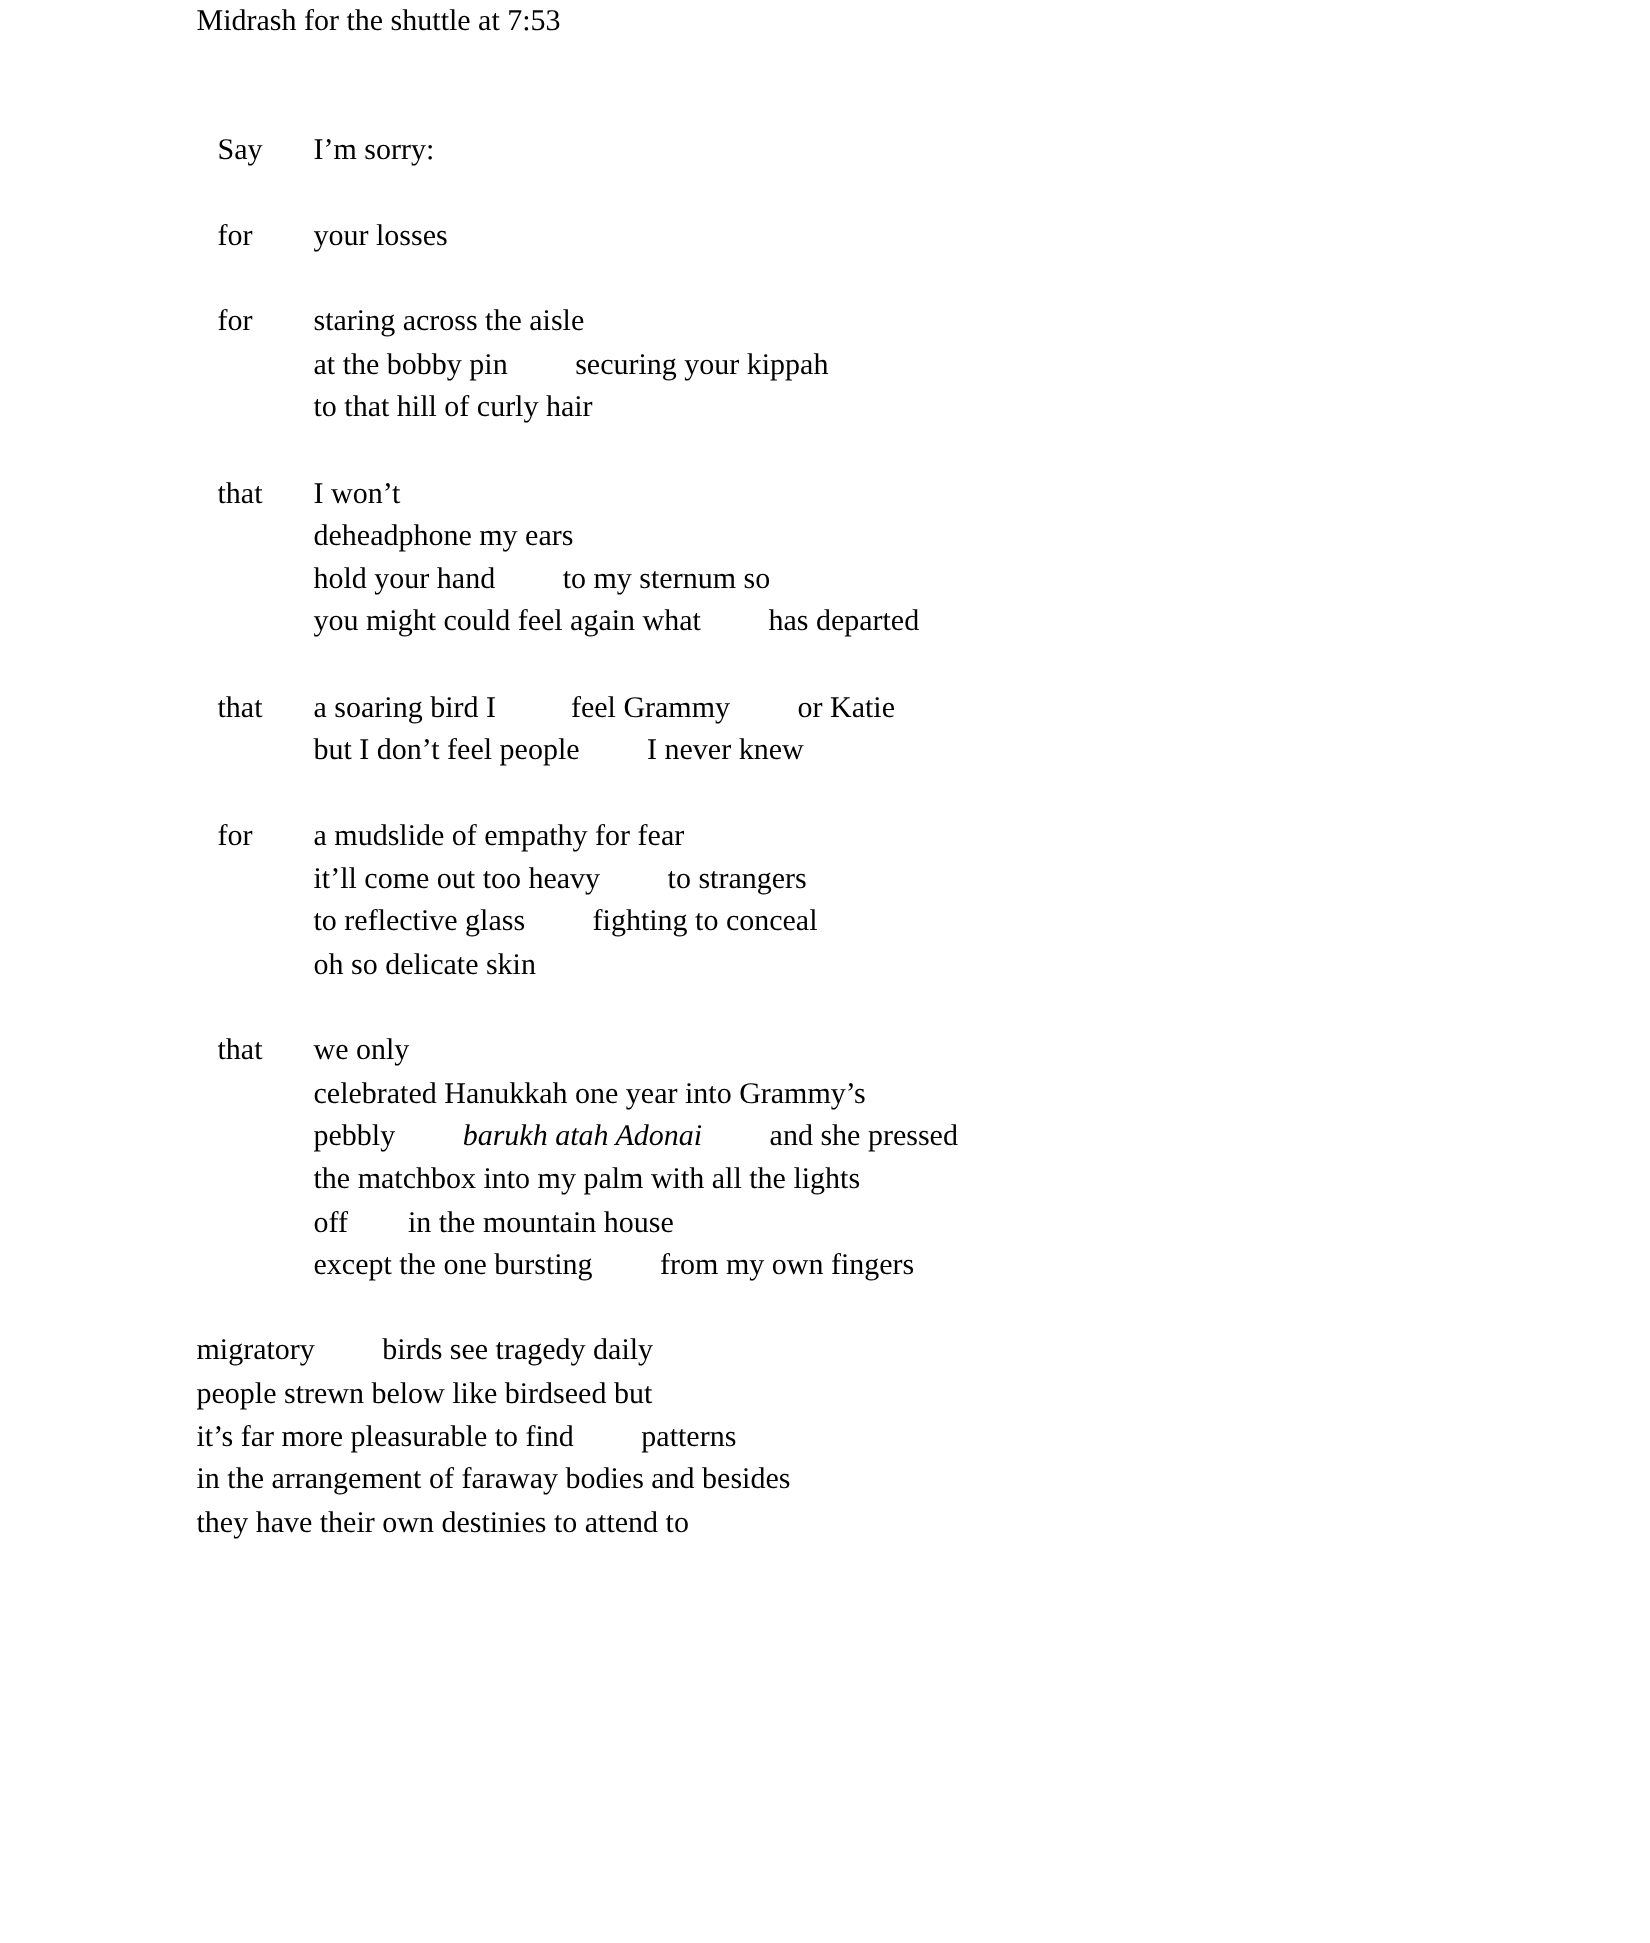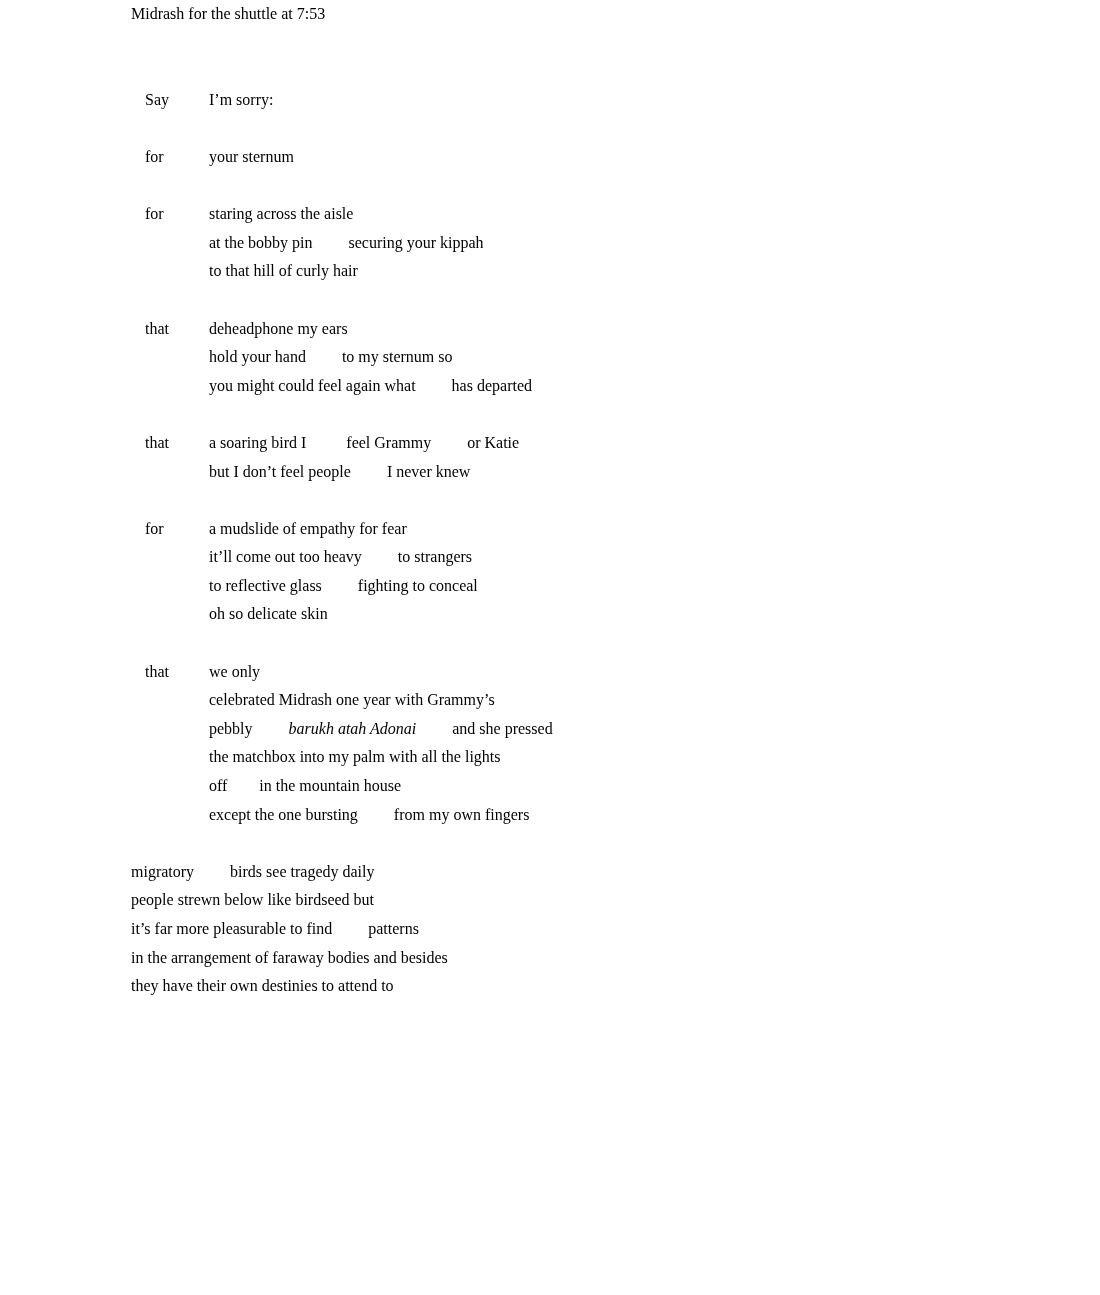--- a/index.html
+++ b/index.html
@@ -9,21 +9,21 @@
     height: 1295px;
     background: #ffffff;
     overflow: hidden;
   }
   .doc {
     position: absolute;
     left: 131px;
     top: 0;
     color: #000000;
     font-family: "Liberation Serif", "DejaVu Serif", serif;
-    font-size: 16px;
+    font-size: 20px;
     line-height: 28.6px;
     font-weight: normal;
   }
   .line { white-space: pre-wrap; }
   .title { margin-bottom: 57.2px; }
   .stanza { display: flex; margin-bottom: 28.6px; margin-left: 14px; }
   .stanza .label { flex: 0 0 64px; width: 64px; white-space: pre-wrap; }
   .stanza .lines { flex: 1 1 auto; }
   .stanza-flush { margin-bottom: 13px; }
   em.hebrew { font-style: italic; }
@@ -39,36 +39,37 @@
     <div class="stanza">
       <div class="label">Say</div>
       <div class="lines">
         <div class="line">I’m sorry:</div>
       </div>
     </div>
 
     <div class="stanza">
       <div class="label">for</div>
       <div class="lines">
-        <div class="line">your sternum</div>
+        <div class="line">your losses</div>
       </div>
     </div>
 
     <div class="stanza">
       <div class="label">for</div>
       <div class="lines">
         <div class="line">staring across the aisle</div>
         <div class="line">at the bobby pin         securing your kippah</div>
         <div class="line">to that hill of curly hair</div>
       </div>
     </div>
 
     <div class="stanza">
       <div class="label">that</div>
       <div class="lines">
+        <div class="line">I won’t</div>
         <div class="line">deheadphone my ears</div>
         <div class="line">hold your hand         to my sternum so</div>
         <div class="line">you might could feel again what         has departed</div>
       </div>
     </div>
 
     <div class="stanza">
       <div class="label">that</div>
       <div class="lines">
         <div class="line">a soaring bird I          feel Grammy         or Katie</div>
@@ -83,21 +84,21 @@
         <div class="line">it’ll come out too heavy         to strangers</div>
         <div class="line">to reflective glass         fighting to conceal</div>
         <div class="line">oh so delicate skin</div>
       </div>
     </div>
 
     <div class="stanza">
       <div class="label">that</div>
       <div class="lines">
         <div class="line">we only</div>
-        <div class="line">celebrated Midrash one year with Grammy’s</div>
+        <div class="line">celebrated Hanukkah one year into Grammy’s</div>
         <div class="line"><span>pebbly         </span><em class="hebrew">barukh atah Adonai</em><span>         and she pressed</span></div>
         <div class="line">the matchbox into my palm with all the lights</div>
         <div class="line">off        in the mountain house</div>
         <div class="line">except the one bursting         from my own fingers</div>
       </div>
     </div>
 
     <div class="stanza-flush">
       <div class="line">migratory         birds see tragedy daily</div>
       <div class="line">people strewn below like birdseed but</div>

